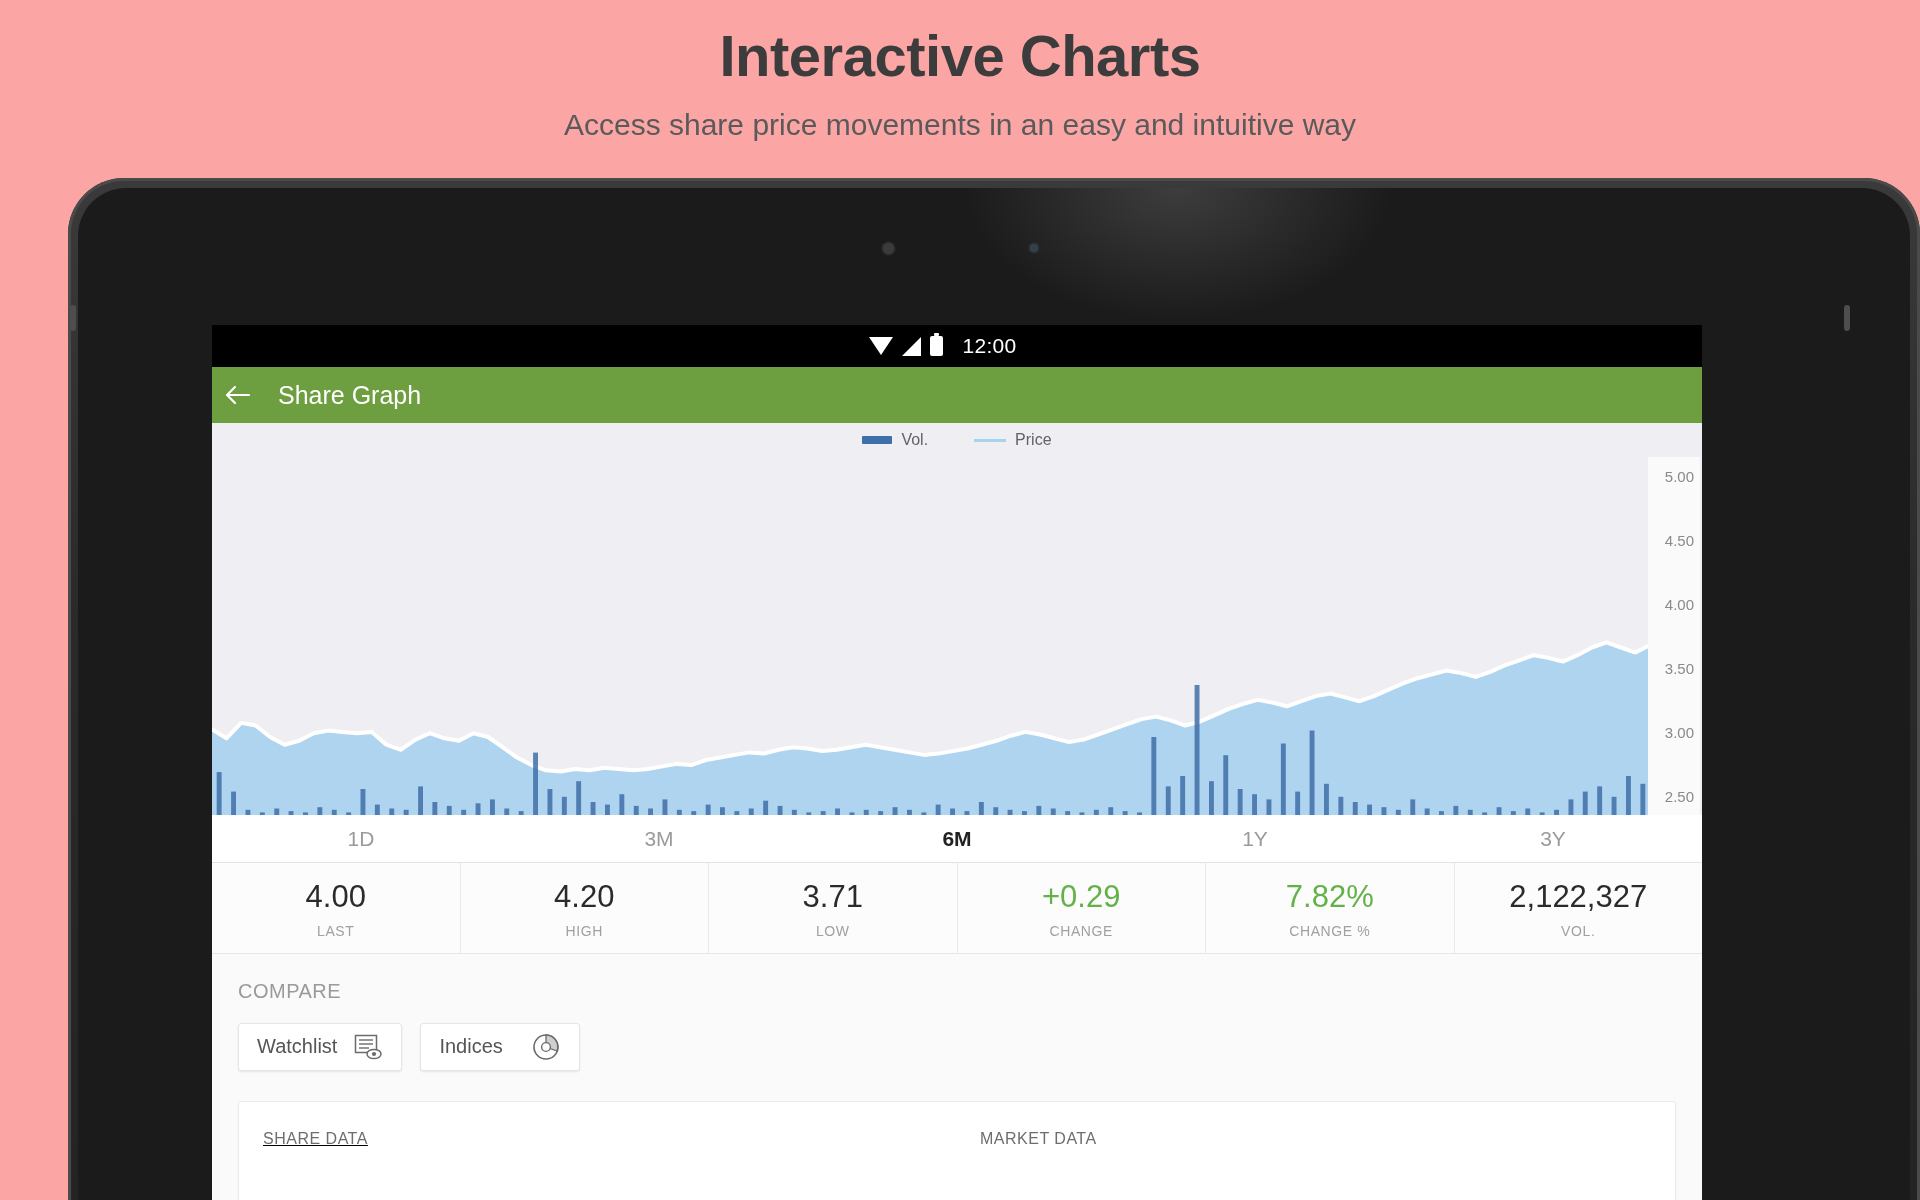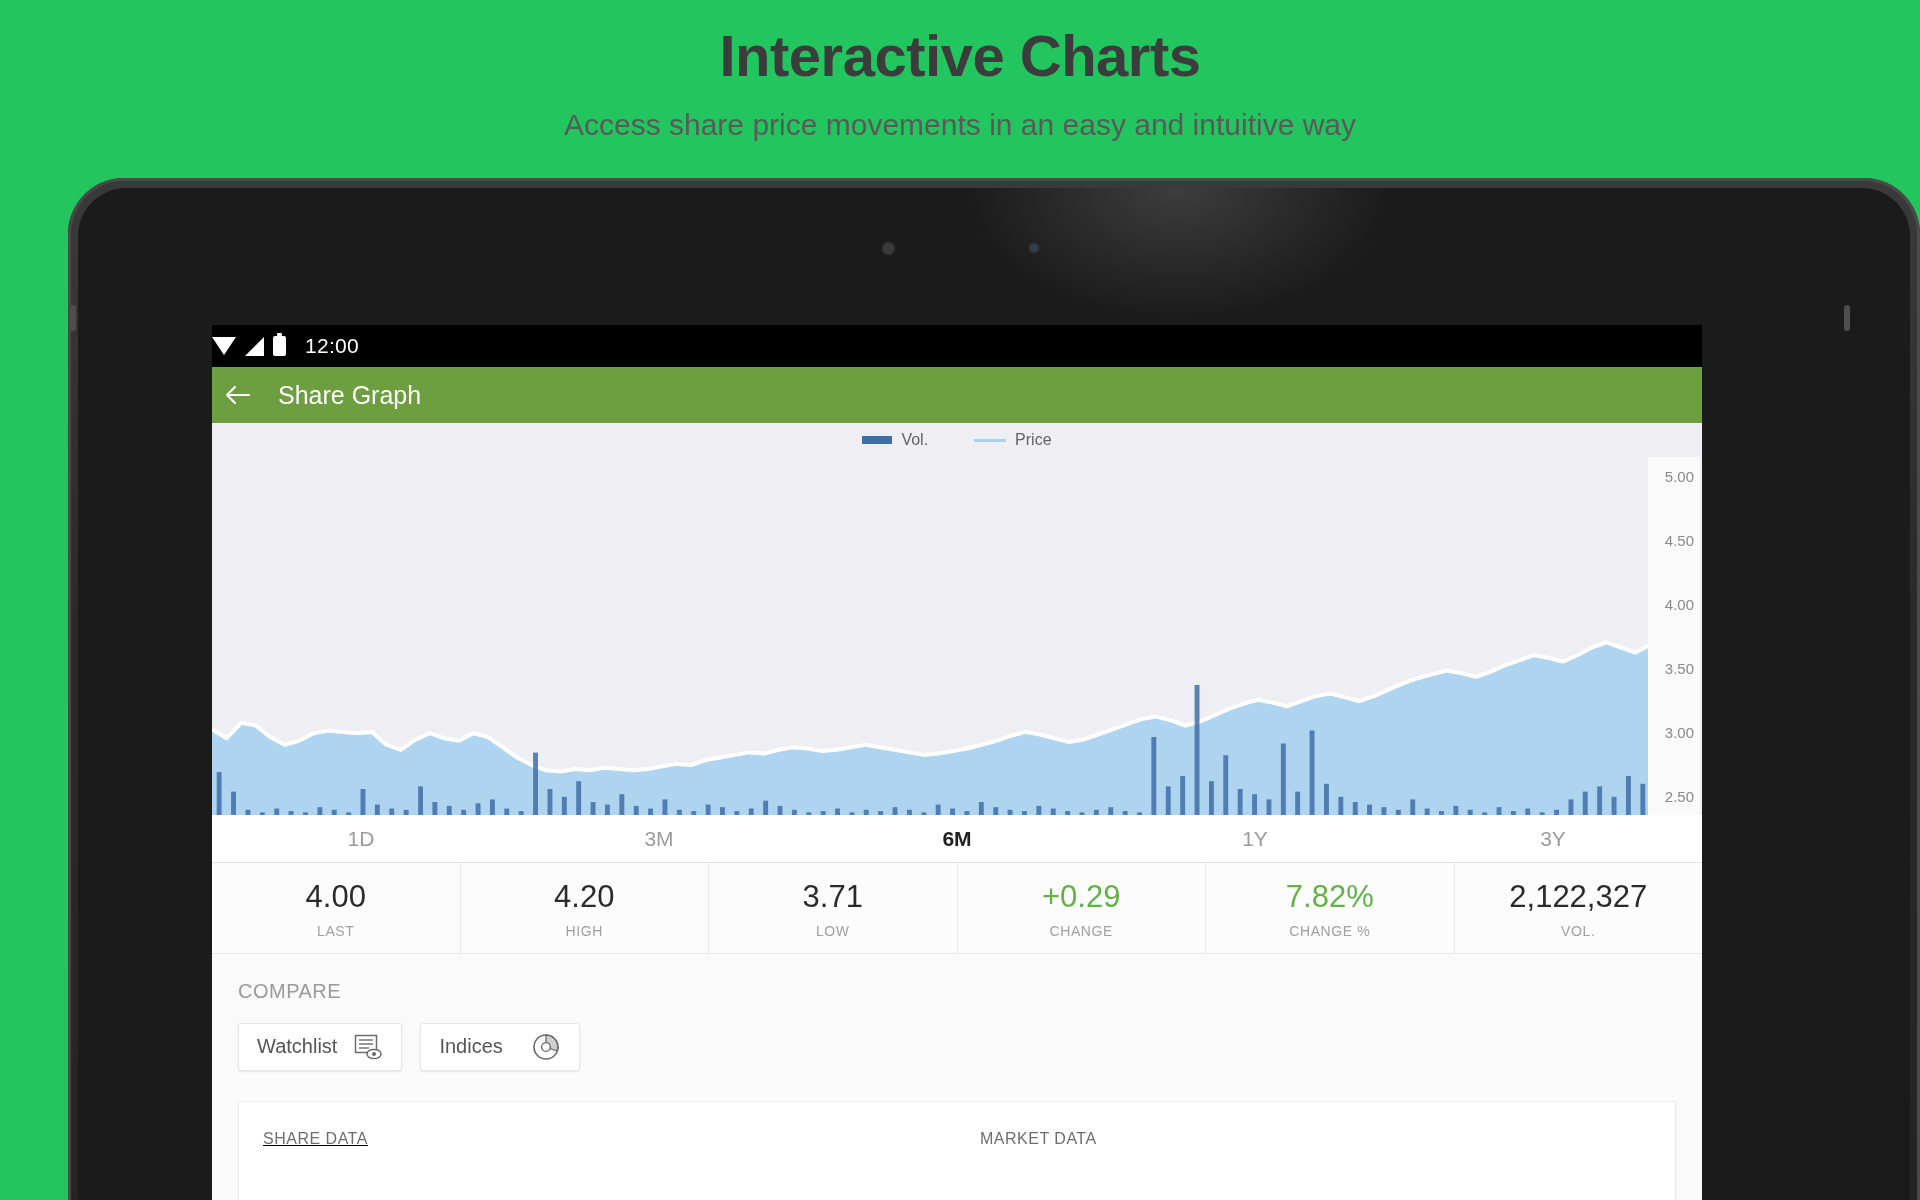--- a/index.html
+++ b/index.html
@@ -2,21 +2,21 @@
 <html><head>
 <meta charset="utf-8">
 <style>
   * { box-sizing: border-box; margin: 0; padding: 0; }
   html, body {
     width: 1920px; height: 1200px;
     background: #f1f1f1;
     font-family: "Liberation Sans", sans-serif;
     overflow: hidden;
   }
-  .page { position: relative; width: 1920px; height: 1200px; background: #22c55e; }
+  .page { position: relative; width: 1920px; height: 1200px; background: #fca5a5; }
 
   
   .promo-title {
     position: absolute; left: 0; top: 22px; width: 1920px;
     text-align: center;
     font-size: 58px; font-weight: bold; color: #3c3c3c;
     letter-spacing: -0.5px;
   }
   .promo-sub {
     position: absolute; left: 0; top: 108px; width: 1920px;
@@ -53,21 +53,21 @@
   
   .screen {
     position: absolute; left: 212px; top: 325px;
     width: 1490px; height: 875px;
     background: #fafafa; overflow: hidden;
   }
 
   
   .statusbar {
     height: 42px; background: #000; position: relative;
-    display: flex; align-items: center; justify-content: flex-start;
+    display: flex; align-items: center; justify-content: center;
     padding-right: 28px; color: #fff;
   }
   .statusbar .sb-icons { display: flex; align-items: center; gap: 9px; }
   .sb-clock { font-size: 21px; color:#fff; margin-left: 10px; letter-spacing:.3px;}
   .ic-wifi { width:0; height:0; border-left:12px solid transparent;
              border-right:12px solid transparent; border-top:18px solid #fff; }
   .ic-signal { width: 0; height: 0; border-left: 19px solid transparent;
                border-bottom: 19px solid #fff; }
   .ic-batt { width: 13px; height: 20px; background:#fff; border-radius:2px; position:relative; }
   .ic-batt:before { content:""; position:absolute; left:4px; top:-3px; width:5px; height:3px; background:#fff; border-radius:1px;}

